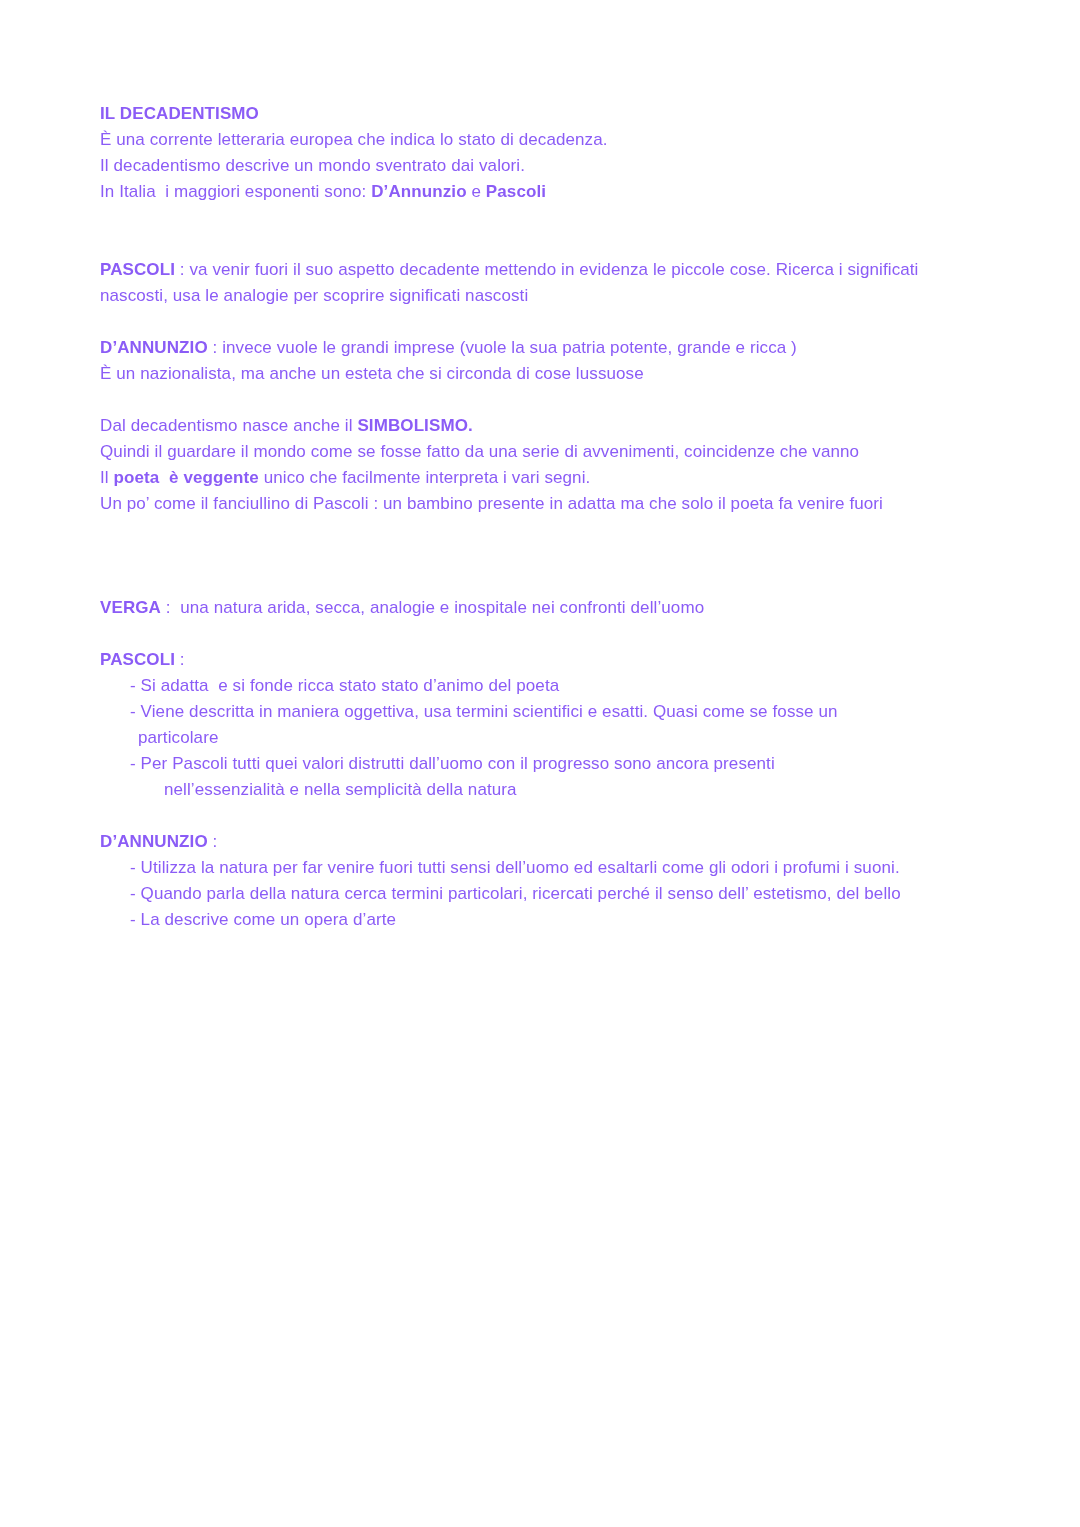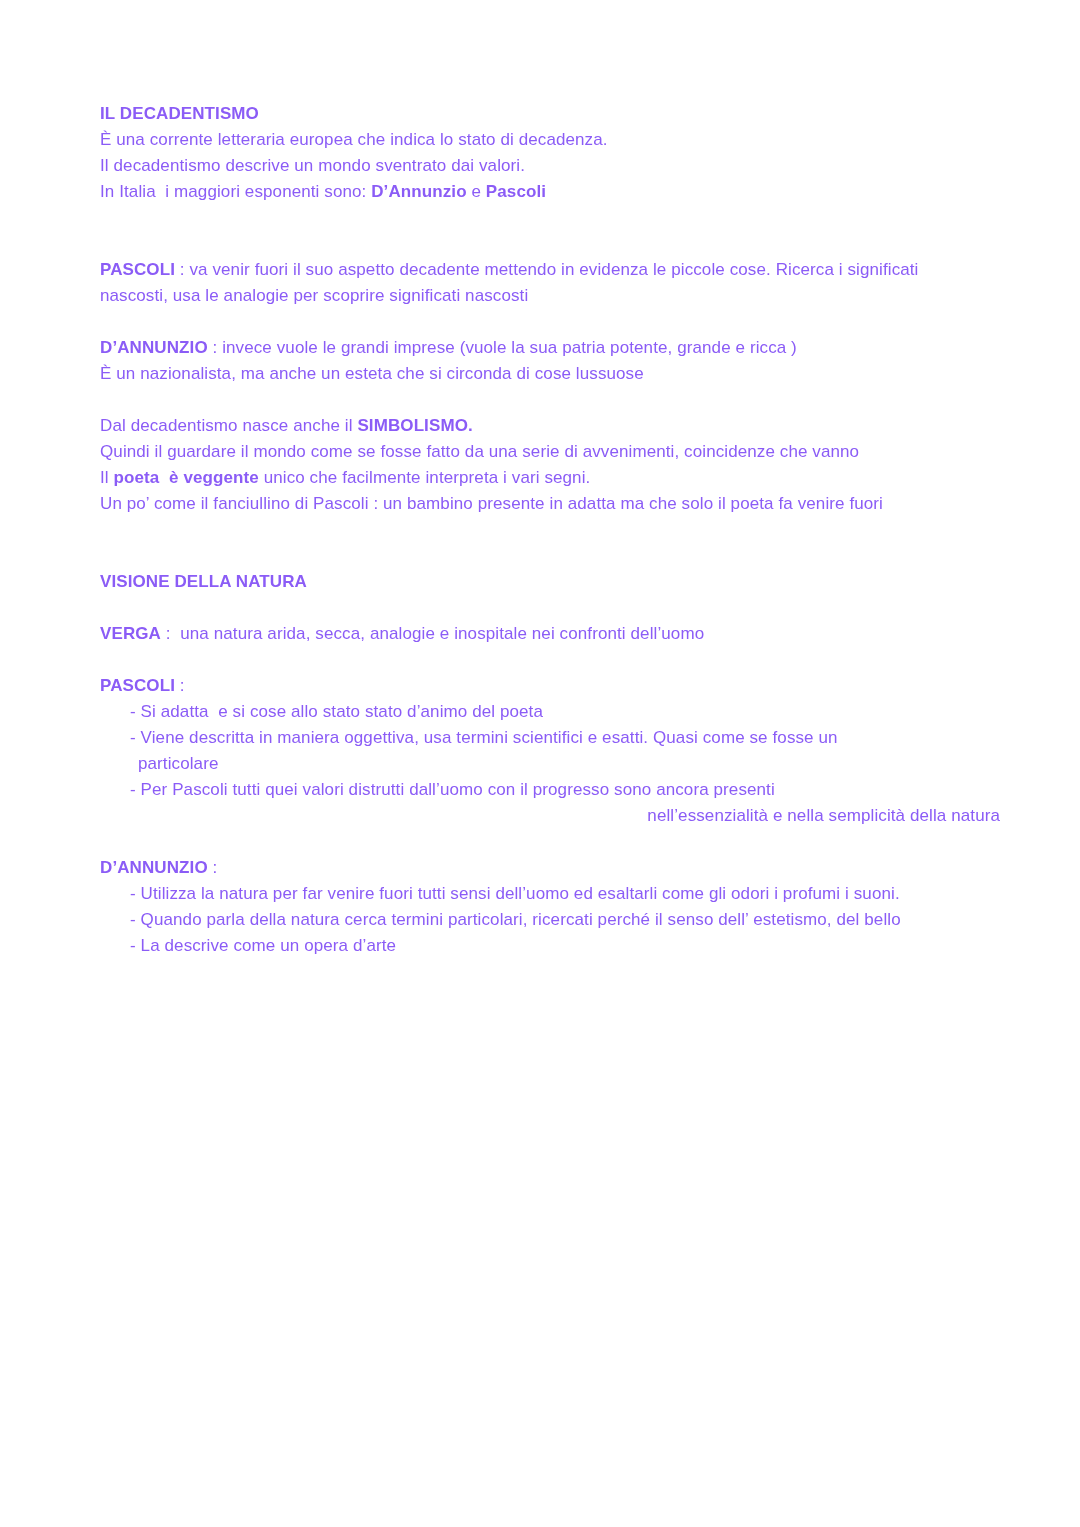--- a/index.html
+++ b/index.html
@@ -46,29 +46,28 @@
       <div class="line">&nbsp;</div>
       <div class="line"><span class="run bold">D’ANNUNZIO</span><span class="run"> : invece vuole le grandi imprese (vuole la sua patria potente, grande e ricca )</span></div>
       <div class="line"><span class="run">È un nazionalista, ma anche un esteta che si circonda di cose lussuose</span></div>
       <div class="line">&nbsp;</div>
       <div class="line"><span class="run">Dal decadentismo nasce anche il </span><span class="run bold">SIMBOLISMO.</span></div>
       <div class="line"><span class="run">Quindi il guardare il mondo come se fosse fatto da una serie di avvenimenti, coincidenze che vanno</span></div>
       <div class="line"><span class="run">Il </span><span class="run bold">poeta  è veggente</span><span class="run"> unico che facilmente interpreta i vari segni.</span></div>
       <div class="line"><span class="run">Un po’ come il fanciullino di Pascoli : un bambino presente in adatta ma che solo il poeta fa venire fuori</span></div>
       <div class="line">&nbsp;</div>
       <div class="line">&nbsp;</div>
-      <div class="line"><span class="run bold">VISIONE DELLA NATURA</span></div>
       <div class="line">&nbsp;</div>
       <div class="line"><span class="run bold">VERGA</span><span class="run"> :  una natura arida, secca, analogie e inospitale nei confronti dell’uomo</span></div>
       <div class="line">&nbsp;</div>
       <div class="line"><span class="run bold">PASCOLI</span><span class="run"> :</span></div>
-      <div class="line" style="padding-left: 30px;"><span class="run">- Si adatta  e si cose allo stato stato d’animo del poeta</span></div>
+      <div class="line" style="padding-left: 30px;"><span class="run">- Si adatta  e si fonde ricca stato stato d’animo del poeta</span></div>
       <div class="line" style="padding-left: 30px;"><span class="run">- Viene descritta in maniera oggettiva, usa termini scientifici e esatti. Quasi come se fosse un</span></div>
       <div class="line" style="padding-left: 38px;"><span class="run">particolare</span></div>
       <div class="line" style="padding-left: 30px;"><span class="run">- Per Pascoli tutti quei valori distrutti dall’uomo con il progresso sono ancora presenti</span></div>
-      <div class="line" style="padding-left: 64px; text-align: right;"><span class="run">nell’essenzialità e nella semplicità della natura</span></div>
+      <div class="line" style="padding-left: 64px;"><span class="run">nell’essenzialità e nella semplicità della natura</span></div>
       <div class="line">&nbsp;</div>
       <div class="line"><span class="run bold">D’ANNUNZIO</span><span class="run"> :</span></div>
       <div class="line" style="padding-left: 30px;"><span class="run">- Utilizza la natura per far venire fuori tutti sensi dell’uomo ed esaltarli come gli odori i profumi i suoni.</span></div>
       <div class="line" style="padding-left: 30px;"><span class="run">- Quando parla della natura cerca termini particolari, ricercati perché il senso dell’ estetismo, del bello</span></div>
       <div class="line" style="padding-left: 30px;"><span class="run">- La descrive come un opera d’arte</span></div>
     </div>
 </div>
 
 </body></html>

